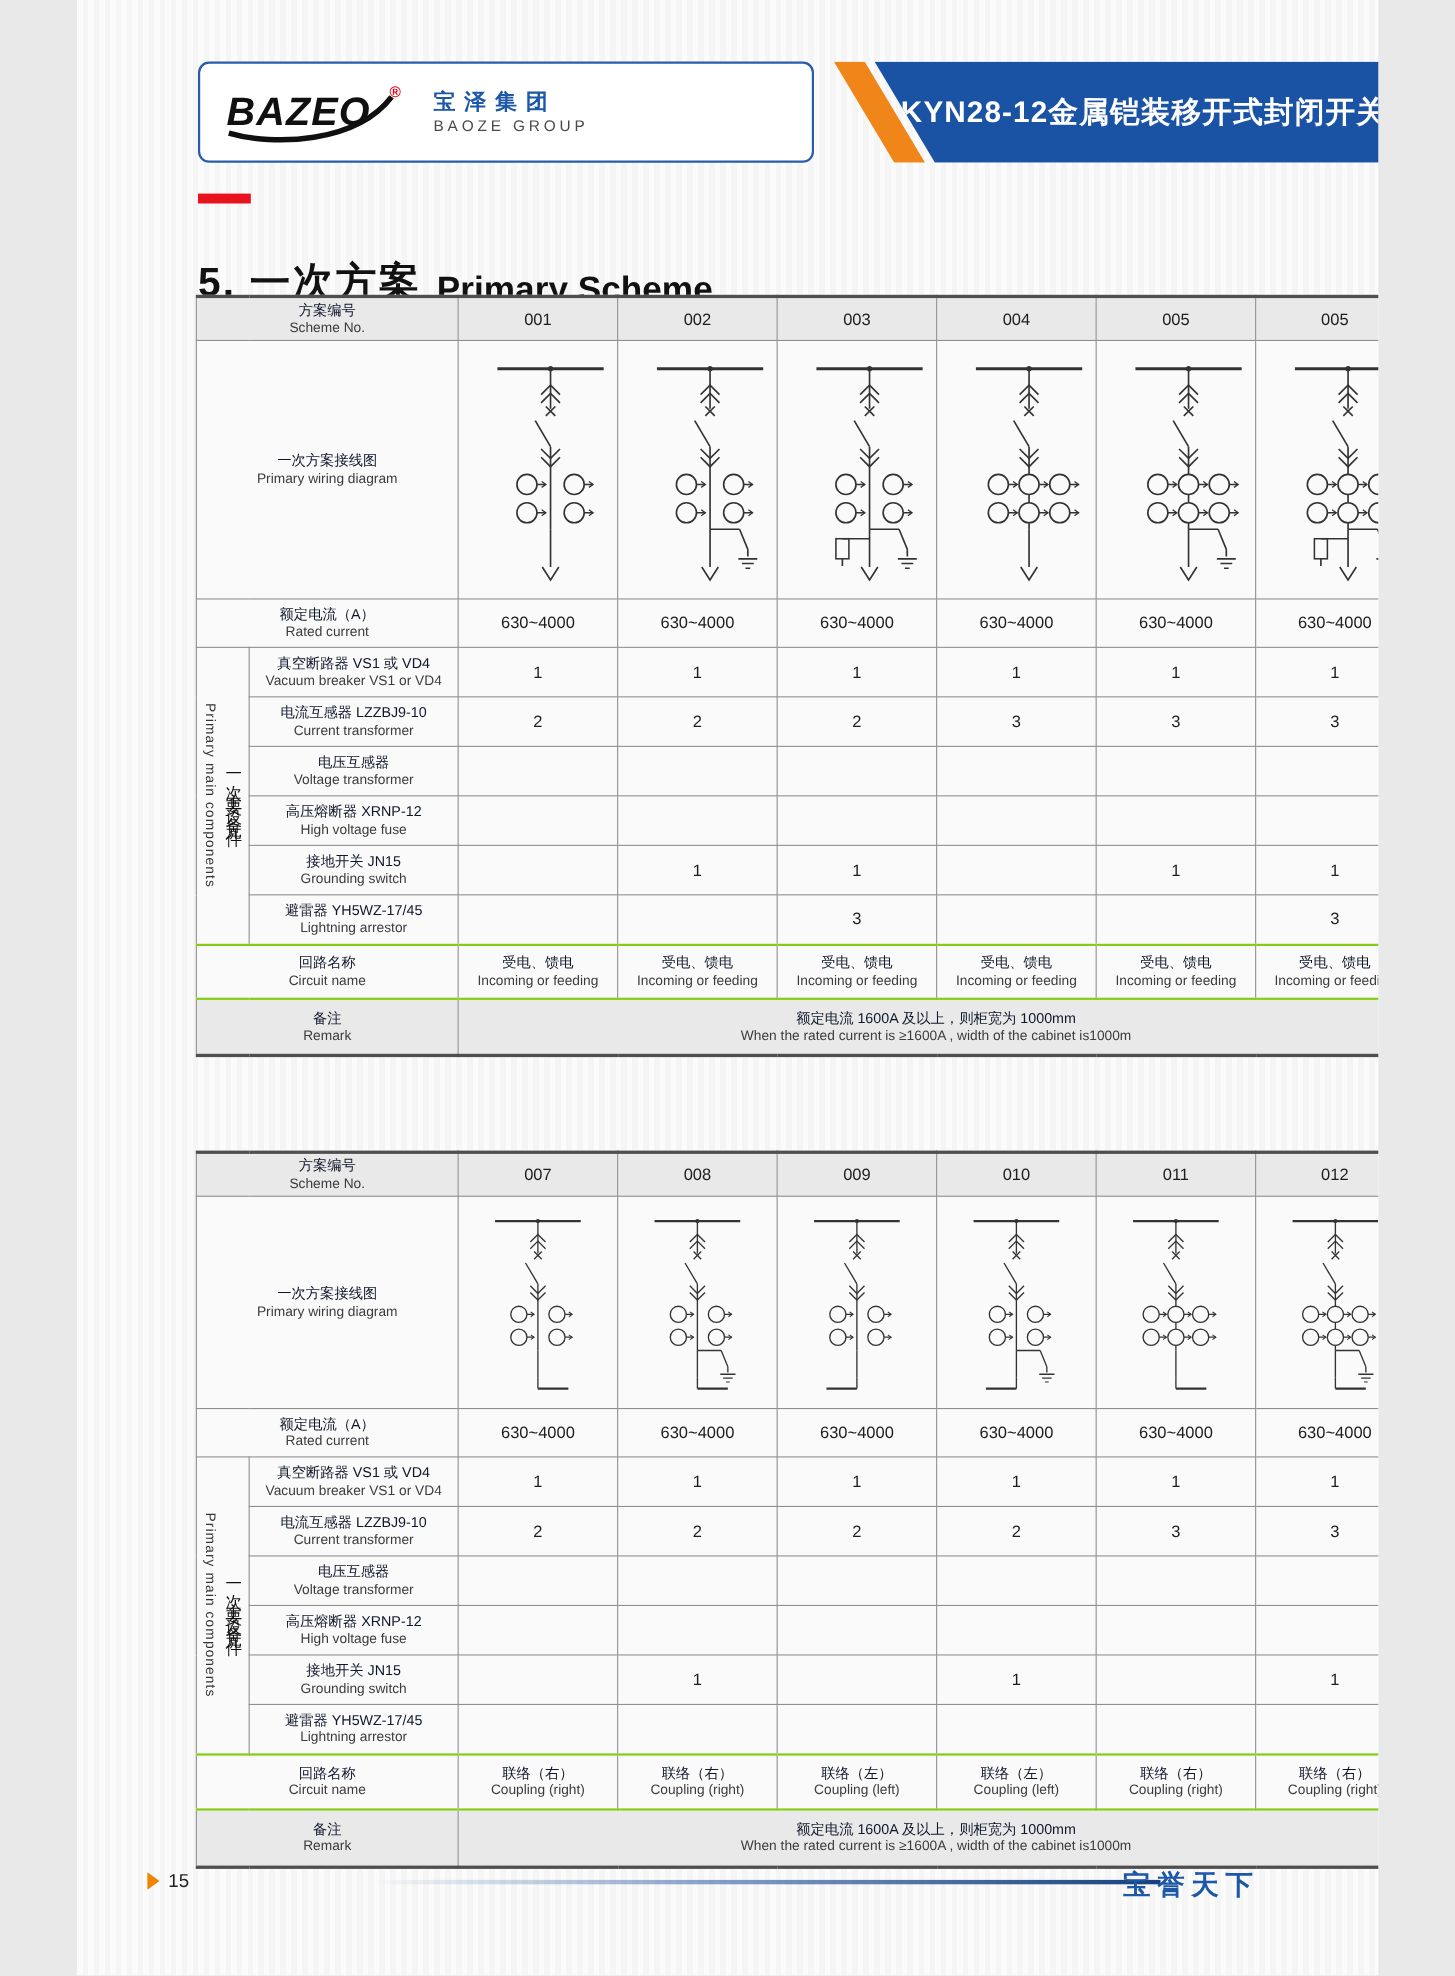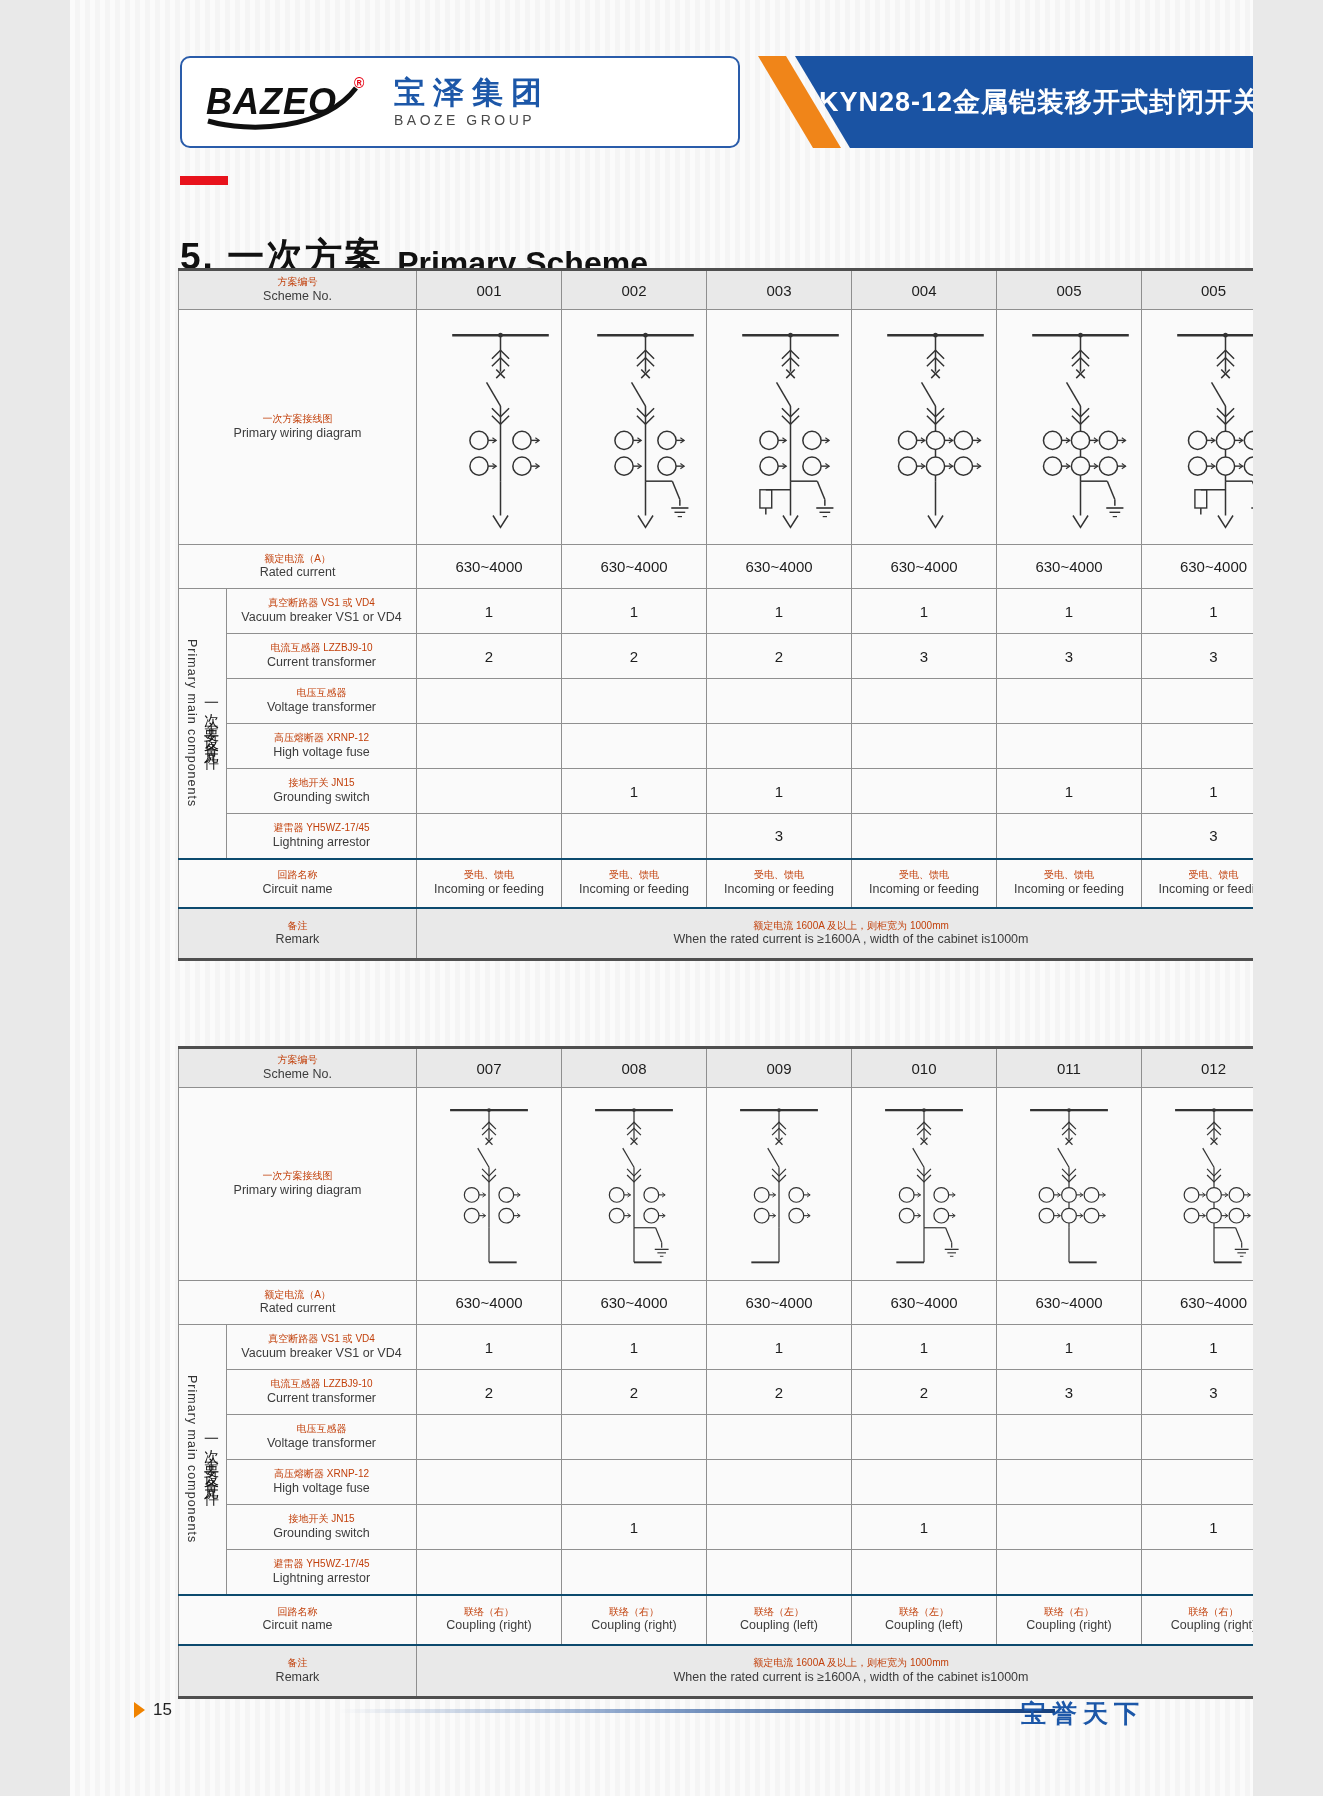--- a/index.html
+++ b/index.html
@@ -11,21 +11,21 @@
     position:relative;width:1183px;height:1796px;margin:0 auto;overflow:hidden;
     background:repeating-linear-gradient(90deg,#fbfbfb 0 5px,#f5f5f5 5px 10px);
   }
   
   .page-header{position:absolute;left:110px;top:56px;width:1106px;height:92px;}
   .logo-box{
     position:absolute;left:0;top:0;bottom:0;width:560px;background:#fff;
     border:2px solid #2a5caa;border-radius:10px;box-sizing:border-box;
     display:flex;align-items:center;gap:18px;padding-left:22px;
   }
-  .logo-cn{font-size:31px;font-weight:bold;color:#1c57a8;letter-spacing:8px;line-height:1.1;}
+  .logo-cn{font-size:20px;font-weight:bold;color:#1c57a8;letter-spacing:8px;line-height:1.1;}
   .logo-en{font-size:14px;color:#4a4a4a;letter-spacing:3.5px;margin-top:2px;}
   .banner{
     position:absolute;left:560px;right:0;top:0;bottom:0;background:#1a53a3;
     clip-path:polygon(55px 0,100% 0,100% 100%,110px 100%);
     display:flex;align-items:center;justify-content:center;padding-left:110px;box-sizing:border-box;
   }
   .banner-title{color:#fff;font-size:27px;font-weight:bold;letter-spacing:1px;white-space:nowrap;}
   .banner-accent{
     position:absolute;left:560px;top:0;bottom:0;width:110px;background:#f08519;
     clip-path:polygon(18px 0,46px 0,101px 100%,73px 100%);
@@ -42,25 +42,25 @@
   .tbl-2{top:1046px;}
   table.tbl{
     width:1107px;border-collapse:collapse;table-layout:fixed;background:#fafafa;
     border-top:3px solid #4f4f4f;border-bottom:3px solid #4f4f4f;
   }
   table.tbl td{
     border:1px solid #8f8f8f;text-align:center;vertical-align:middle;
     padding:2px 3px;box-sizing:border-box;overflow:hidden;
   }
   td.gray{background:#e9e9e9;}
-  .lbl-cn{font-size:10px;color:#c2410c;line-height:1.25;}
+  .lbl-cn{font-size:13px;color:#0f172a;line-height:1.25;}
   .lbl-en{font-size:12.5px;color:#3c3c3c;line-height:1.2;}
   td.sublbl{text-align:left;padding-left:13px;}
   .cell-val{font-size:15px;color:#1d1d1d;}
-  tr.heavy-top td{border-top:2px solid #0c4a6e;}
+  tr.heavy-top td{border-top:2px solid #84cc16;}
   td.strip{width:48px;padding:0;}
   .strip-inner{display:flex;align-items:center;justify-content:center;gap:3px;height:100%;}
   .side-en{writing-mode:vertical-rl;font-size:12.5px;color:#333;letter-spacing:1px;}
   .side-cn{writing-mode:vertical-lr;text-orientation:upright;font-size:15px;color:#111;letter-spacing:7px;}
   .diag-cell svg{display:block;margin:0 auto;}
   
   .page-footer{position:absolute;left:0;right:0;top:1692px;height:46px;}
   .pf-left{position:absolute;left:64px;top:8px;display:flex;align-items:center;gap:8px;}
   .tri{width:0;height:0;border-left:11px solid #f08300;border-top:8px solid transparent;border-bottom:8px solid transparent;}
   .page-num{font-size:17px;color:#222;}

